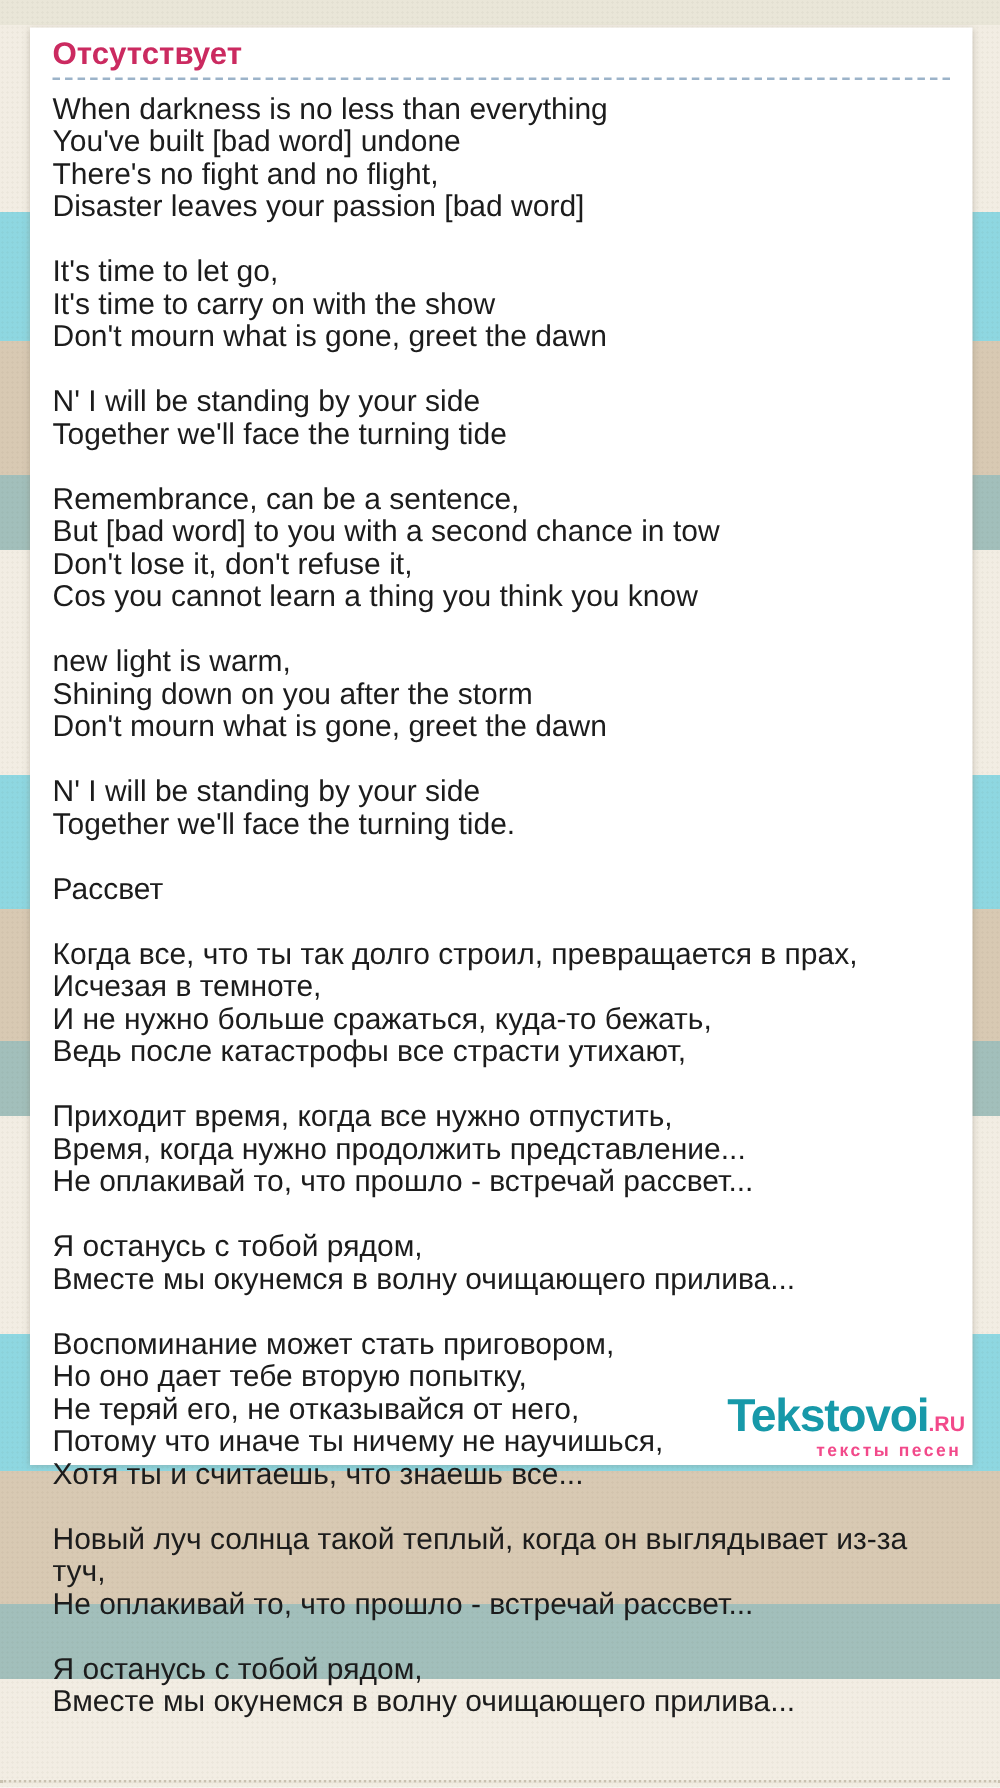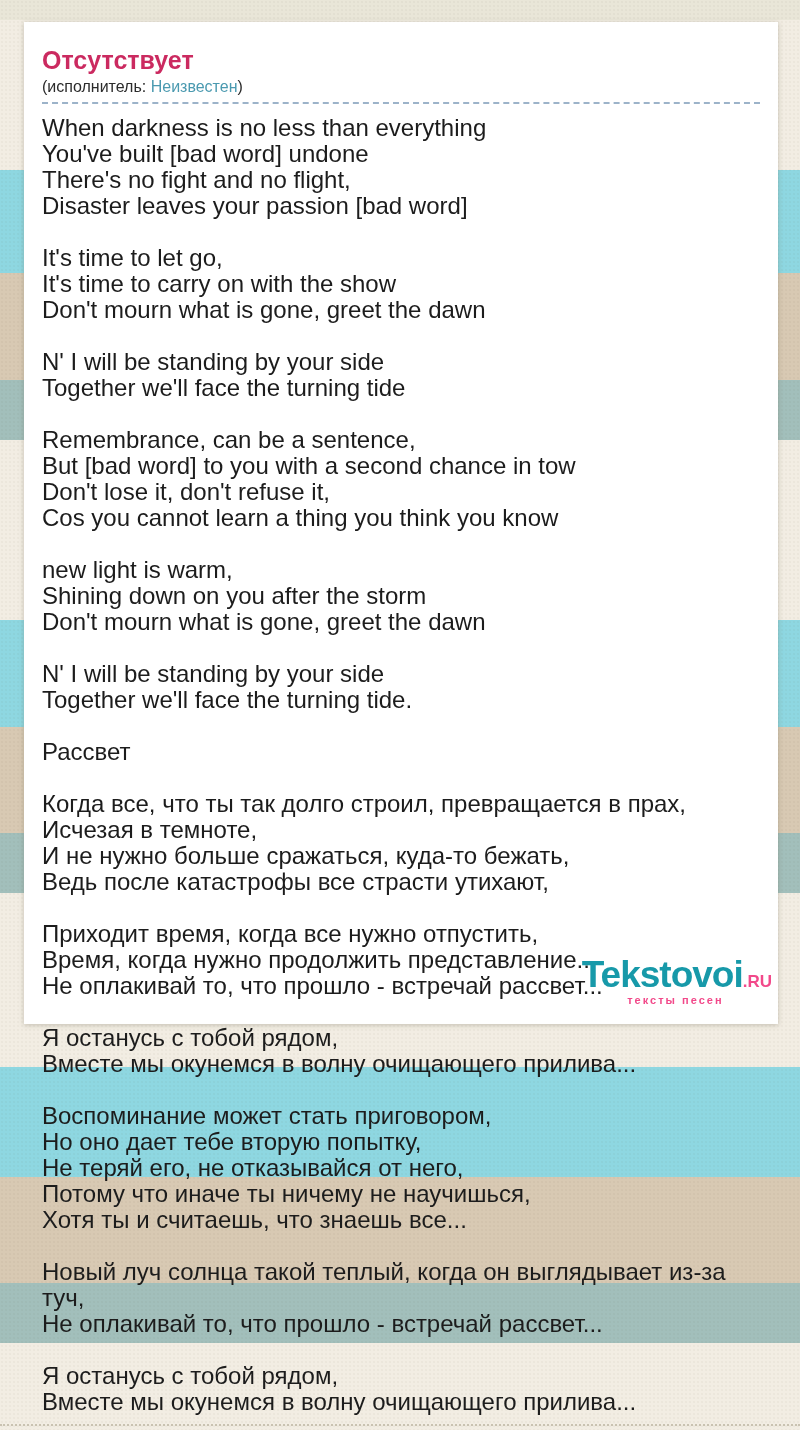--- a/index.html
+++ b/index.html
@@ -26,68 +26,67 @@
         #d8c9b3 1177px, #d8c9b3 1283px,
         #a2bfbb 1283px, #a2bfbb 1343px,
         #f2ede3 1343px, #f2ede3 100%);
     background-size: 4px 4px, 100% 100%;
   }
   .bottom-stitch {
     position:absolute; left:0; right:0; top:1424px;
     border-top:2px dotted #c9c2b1;
   }
   .card {
-    position:absolute; left:24px; top:22px; width:754px; height:1002px;
+    position:absolute; left:24px; top:22px; width:754px; height:1150px;
     background:#ffffff; box-sizing:border-box;
-    padding:24px 18px 0 18px;
+    padding:7px 18px 0 18px;
     box-shadow:0 1px 5px rgba(110,100,80,0.35);
   }
   .title {
     margin:0; font-size:25px; line-height:28px; font-weight:bold;
     color:#cb2a60;
   }
   .artist-line {
     margin-top:3px; font-size:16px; line-height:20px; color:#2b2b2b;
   }
   .artist-link {
     color:#4b9ab0; text-decoration:none; cursor:pointer;
   }
   .separator {
     margin-top:5px; border-bottom:2px dashed #9cb3c9; height:0;
   }
   .lyrics {
     margin-top:11px; font-size:24px; line-height:26px; color:#1c1c1c;
     white-space:pre-line;
   }
   .logo {
-    position:absolute; right:6px; bottom:18px; display:block;
-    text-align:center; text-decoration:none; cursor:pointer; line-height:1;
+    position:absolute; right:6px; bottom:5px; display:block;
+    text-align:right; text-decoration:none; cursor:pointer; line-height:1;
   }
   .logo-name {
     font-size:37px; font-weight:bold; color:#1799a9; letter-spacing:-1px;
   }
   .logo-tld {
     font-size:17px; font-weight:bold; color:#f2498a;
   }
   .logo-tagline {
-    display:block; font-size:11px; font-weight:bold; color:#f2498a;
+    display:block; font-size:14px; font-weight:bold; color:#f2498a;
     letter-spacing:2px; margin-top:2px; padding-right:3px;
   }
 </style>
 </head>
 <body>
 
 <div class="bg">
   <div class="bottom-stitch"></div>
 
   <div class="card">
 
     <h1 class="title">Отсутствует</h1>
 
-    <div class="artist-line"><span>(исполнитель: </span><a class="artist-link">Неизвестен</a><span>)</span></div>
 
     <div class="separator"></div>
 
     <div class="lyrics">When darkness is no less than everything
 You've built [bad word] undone
 There's no fight and no flight,
 Disaster leaves your passion [bad word]
 
 It's time to let go,
 It's time to carry on with the show

